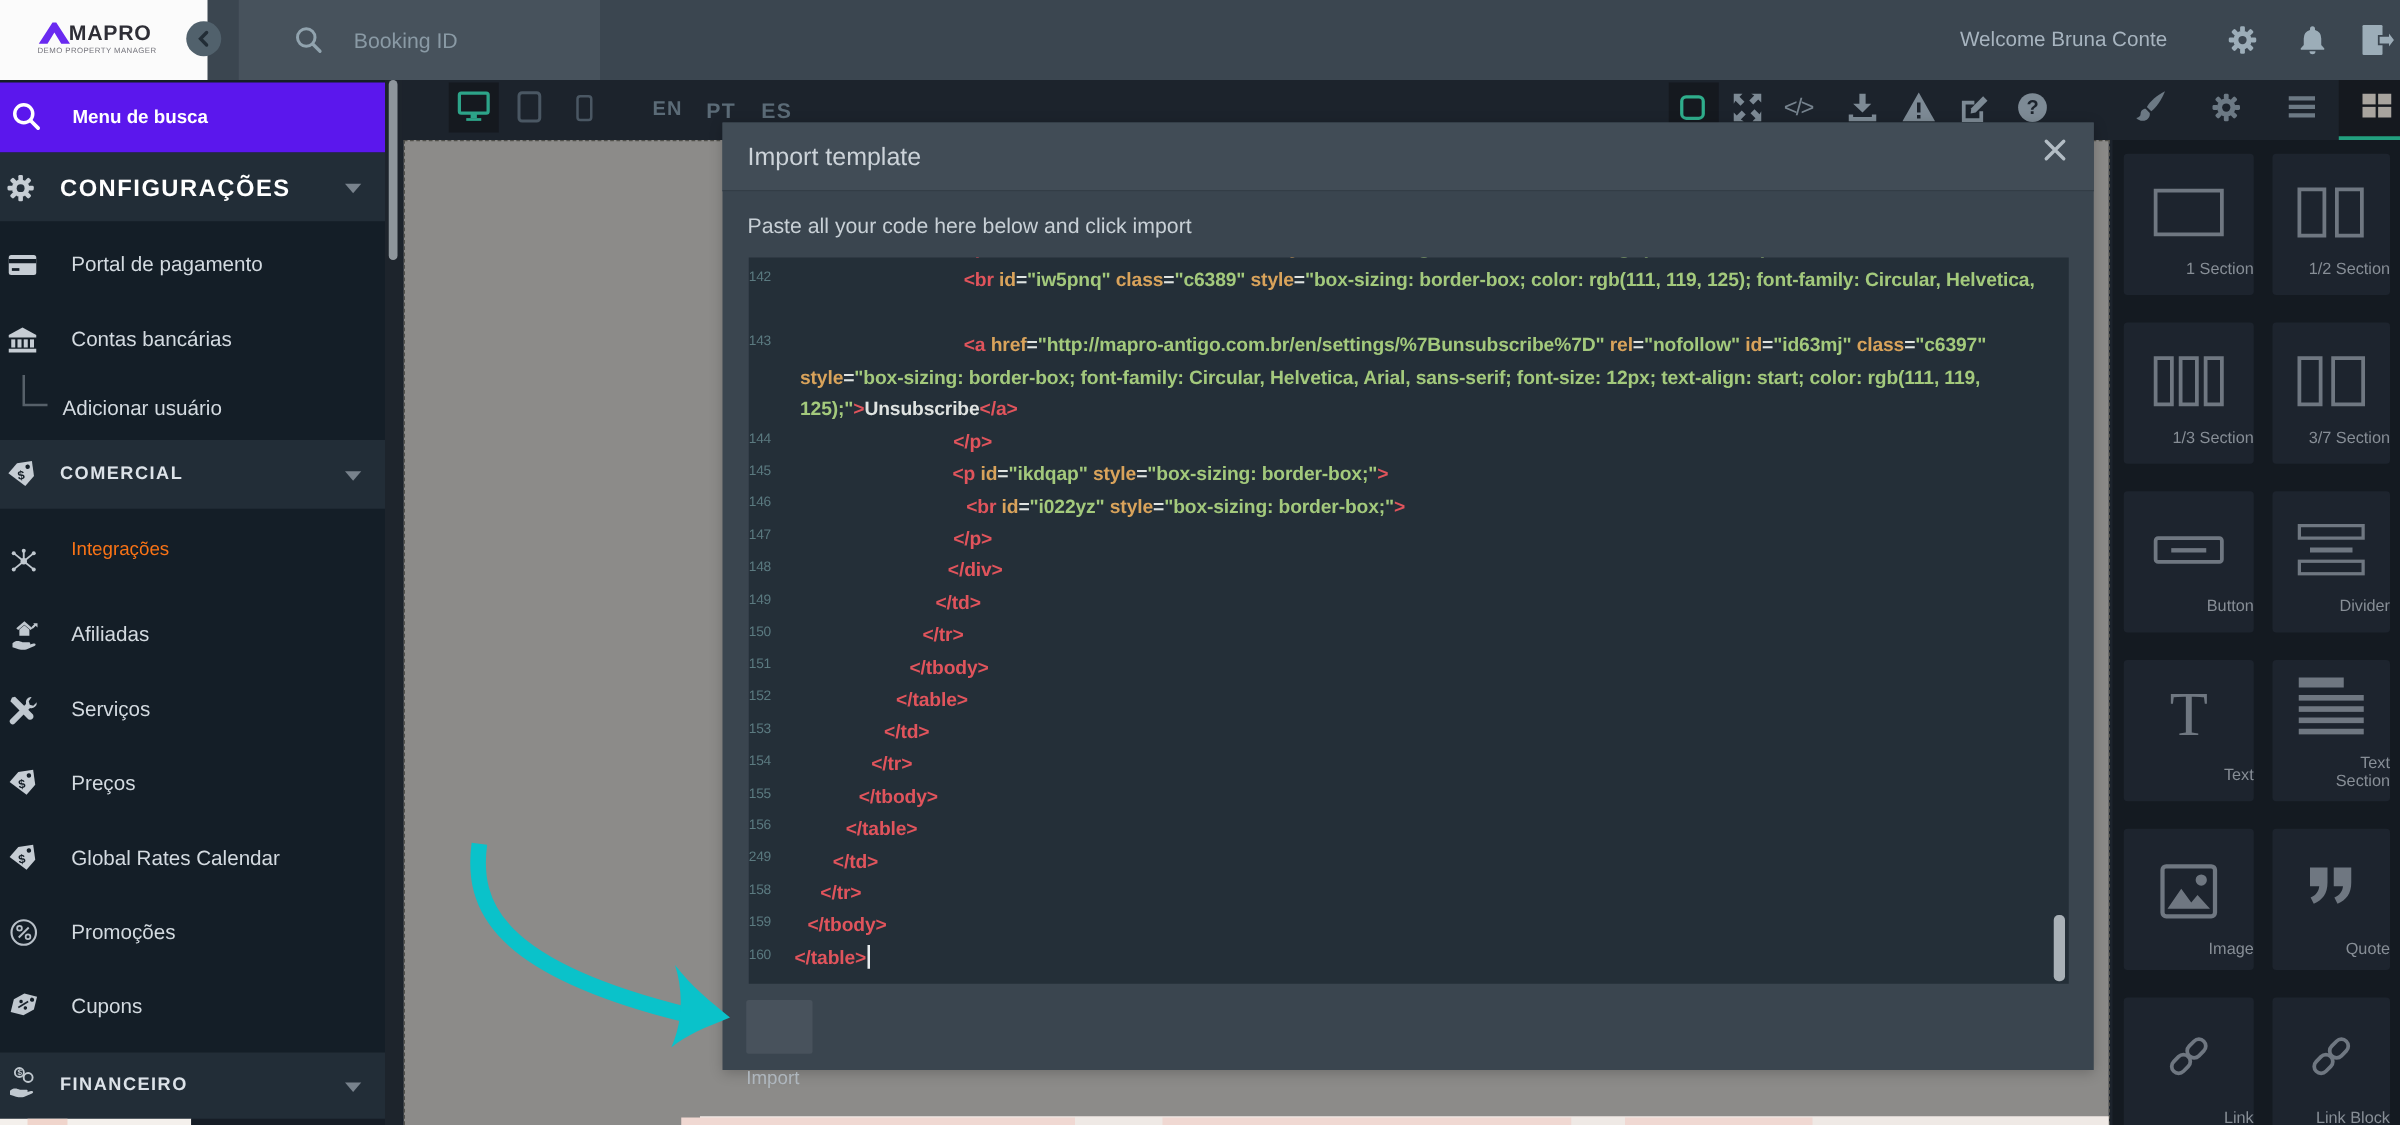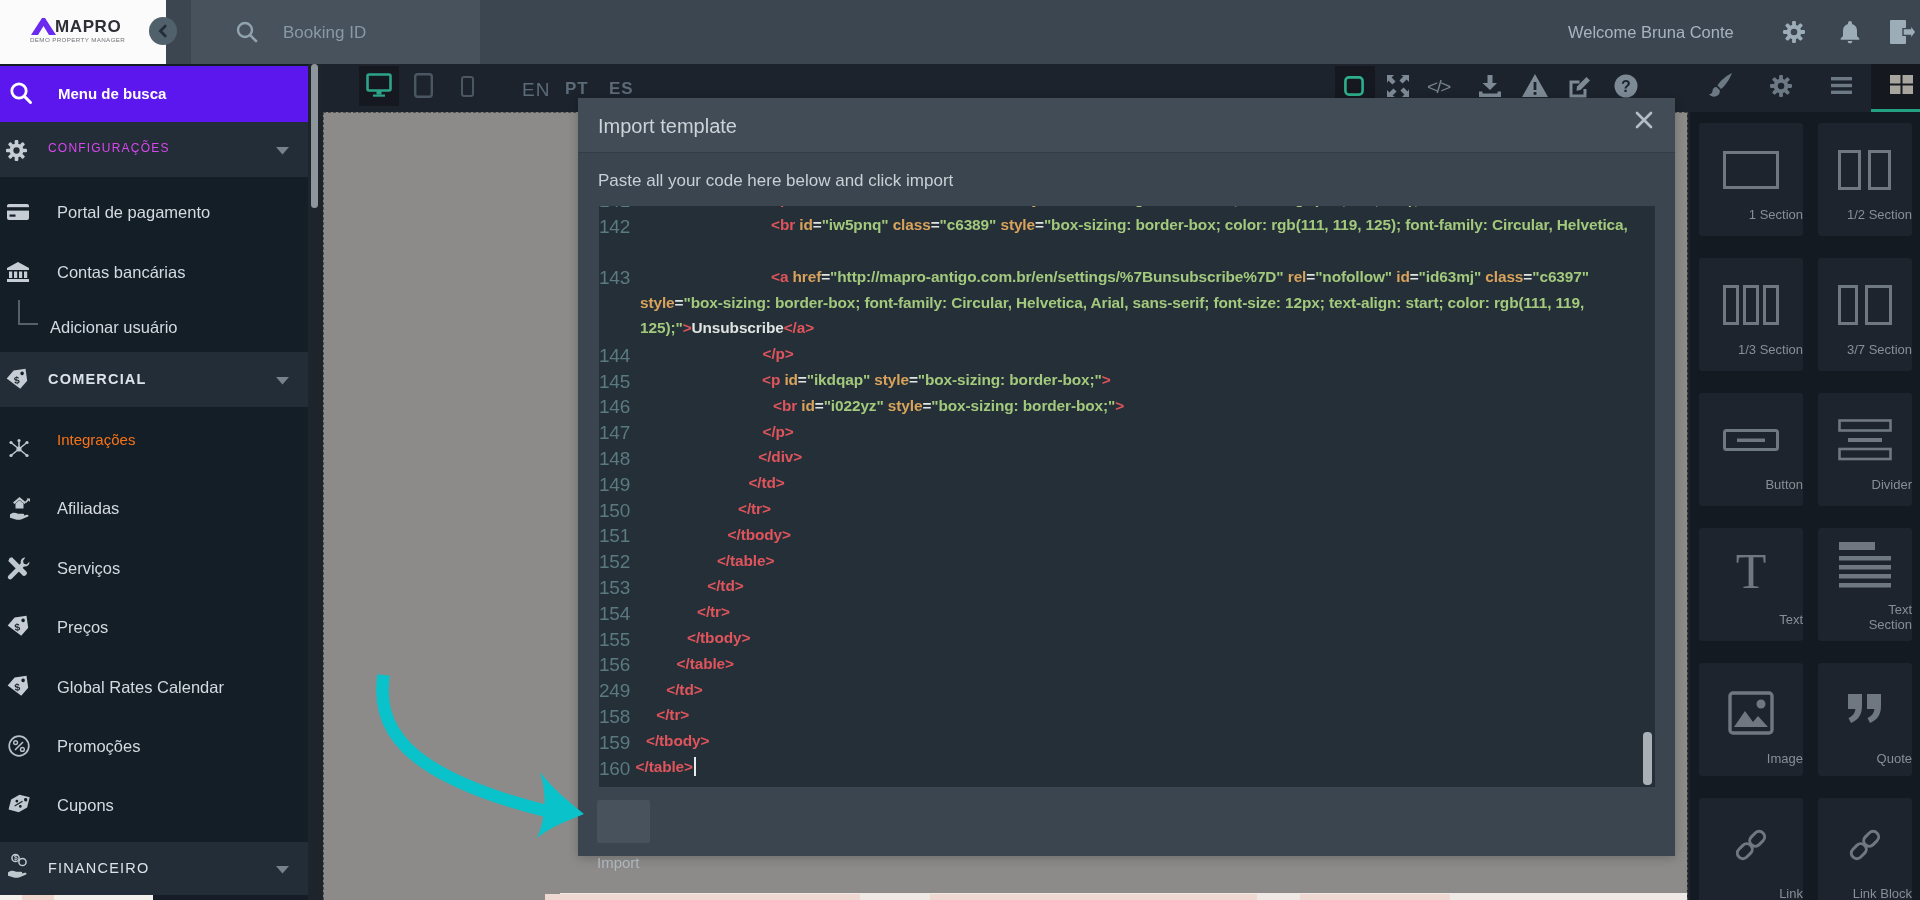--- a/index.html
+++ b/index.html
@@ -2,21 +2,21 @@
 <html><head><meta charset="utf-8">
 <style>
 *{margin:0;padding:0;box-sizing:border-box}
 html,body{width:1920px;height:900px;overflow:hidden;background:#1c232c;
   font-family:"Liberation Sans",sans-serif;}
 .abs{position:absolute}
 .ic{position:absolute;overflow:visible}
 
 .t{color:#e0545c}.a{color:#d9a35b}.s{color:#a3c97c}.w{color:#dfe3e1}
 .cl{position:absolute;white-space:pre;font-weight:bold;font-size:15.4px;letter-spacing:-0.1px;line-height:25.8px}
-.ln{position:absolute;width:31px;text-align:right;font-size:19px;color:#5b7a80;letter-spacing:-0.2px}
+.ln{position:absolute;width:31px;font-size:11px;color:#5b7a80;letter-spacing:-0.2px}
 .lbl{position:absolute;color:#878e96;font-size:13px;text-align:right;width:104px}
 </style></head>
 <body>
 
 <div class="abs" style="left:0;top:0;width:1920px;height:64px;background:#3b4650"></div>
 <div class="abs" style="left:0;top:0;width:166px;height:65.5px;background:#fbfbfb"></div>
 
 <svg class="ic" style="left:29px;top:15px" width="30" height="22" viewBox="0 0 30 22">
  <path d="M2 20 L13 3 L16 3 L27 20 L20 20 L14.5 11 L9 20 Z" fill="#6a2af0"></path>
 </svg>
@@ -64,21 +64,21 @@
 </svg>
 
 <div class="abs" style="left:0;top:64px;width:308px;height:836px;background:#141e27"></div>
 <div class="abs" style="left:0;top:65.5px;width:308px;height:56.5px;background:#5b17ed"></div>
 <svg class="ic" style="left:9px;top:81px" width="24" height="24" viewBox="0 0 24 24">
  <circle cx="10" cy="10" r="7.2" stroke="#ffffff" stroke-width="2.8" fill="none"></circle>
  <line x1="15.4" y1="15.4" x2="21.5" y2="21.5" stroke="#ffffff" stroke-width="3" stroke-linecap="round"></line>
 </svg>
 <div class="abs" style="left:58px;top:85px;font-size:15px;font-weight:bold;color:#fff">Menu de busca</div>
 <div class="abs" style="left:0;top:122px;width:308px;height:55px;background:#222d37"></div>
-<div class="abs" style="left:48px;top:140.5px;font-size:12px;font-weight:normal;color:#d946ef;letter-spacing:1.2px">CONFIGURAÇÕES</div>
+<div class="abs" style="left:48px;top:140.5px;font-size:19px;font-weight:bold;color:#ffffff;letter-spacing:1.2px">CONFIGURAÇÕES</div>
 <svg class="ic" style="left:276px;top:146.5px" width="13" height="8" viewBox="0 0 13 8">
     <path d="M0 0 L13 0 L6.5 7.5 Z" fill="#78828c"></path>
   </svg>
 <svg class="ic" style="left:6px;top:140px" width="21" height="21" viewBox="0 0 24 24">
  <g fill="#c6cdd4">
  <circle cx="12" cy="12" r="8"></circle>
  <g>
  <rect x="9.9" y="0" width="4.2" height="5" rx="1.2"></rect>
  <rect x="9.9" y="19" width="4.2" height="5" rx="1.2"></rect>
  <rect x="0" y="9.9" width="5" height="4.2" rx="1.2"></rect>
@@ -183,21 +183,21 @@
 <svg class="ic" style="left:8px;top:794px" width="23" height="22" viewBox="0 0 23 22">
  <g transform="rotate(14 11 11)">
  <path d="M2 7.5 L9 1 L19.5 1 L19.5 11.5 L12.5 18 L2 18 Z" fill="#c0c8cf" transform="rotate(-14 11 11) rotate(14 11 11)"></path>
  <circle cx="16.2" cy="4.3" r="1.7" fill="#141e27"></circle>
  <line x1="7" y1="13" x2="13.5" y2="6.5" stroke="#1a232d" stroke-width="1.3"></line>
  <circle cx="8" cy="7.8" r="1.4" fill="#141e27"></circle>
  <circle cx="12.6" cy="12" r="1.4" fill="#141e27"></circle>
  </g>
 </svg>
 <div class="abs" style="left:0;top:842px;width:308px;height:54px;background:#222d37"></div>
-<div class="abs" style="left:48px;top:860.0px;font-size:14.5px;font-weight:normal;color:#dce2e8;letter-spacing:1.2px">FINANCEIRO</div>
+<div class="abs" style="left:48px;top:860.0px;font-size:14.5px;font-weight:bold;color:#dce2e8;letter-spacing:1.2px">FINANCEIRO</div>
 <svg class="ic" style="left:276px;top:866.0px" width="13" height="8" viewBox="0 0 13 8">
     <path d="M0 0 L13 0 L6.5 7.5 Z" fill="#78828c"></path>
   </svg>
 <svg class="ic" style="left:7px;top:853px" width="24" height="26" viewBox="0 0 24 26">
  <g fill="none" stroke="#c0c8cf" stroke-width="1.5">
  <circle cx="8.5" cy="5" r="3.6"></circle>
  <circle cx="15.5" cy="9" r="3.6"></circle>
  </g>
  <text x="7" y="7.4" font-size="6.5" font-weight="bold" fill="#c0c8cf" font-family="Liberation Sans">$</text>
  <path d="M1 19.5 C3.5 17 6.5 17.5 9 18.8 L14 18.8 C15.6 18.8 15.6 20.8 14 20.8 L17.8 19.8 C19.6 19.3 20.2 21 18.6 21.8 L12 24.5 C9.5 25.4 6 24.6 1 22.8 Z" fill="#c0c8cf"></path>
@@ -213,21 +213,21 @@
  <rect x="1.5" y="1.5" width="23" height="16" rx="1.5" stroke="#2da489" stroke-width="2.6" fill="none"></rect>
  <rect x="10.5" y="18" width="5" height="3.5" fill="#2da489"></rect>
  <rect x="7" y="21.5" width="12" height="2.2" fill="#2da489"></rect>
 </svg>
 <svg class="ic" style="left:414px;top:73px" width="19" height="25" viewBox="0 0 19 25">
  <rect x="1.2" y="1.2" width="16.6" height="22.6" rx="2.5" stroke="#4a5763" stroke-width="2.4" fill="none"></rect>
 </svg>
 <svg class="ic" style="left:461px;top:76px" width="13" height="21" viewBox="0 0 13 21">
  <rect x="1" y="1" width="11" height="19" rx="2.2" stroke="#4a5763" stroke-width="2" fill="none"></rect>
 </svg>
-<div class="abs" style="left:522px;top:79px;font-size:19px;font-weight:normal;color:#5b6b77;letter-spacing:1px">EN</div>
+<div class="abs" style="left:522px;top:79px;font-size:16px;font-weight:bold;color:#5b6b77;letter-spacing:1px">EN</div>
 <div class="abs" style="left:565px;top:79px;font-size:17px;font-weight:bold;color:#5b6b77;letter-spacing:1px">PT</div>
 <div class="abs" style="left:609px;top:79px;font-size:17px;font-weight:bold;color:#5b6b77;letter-spacing:1px">ES</div>
 <div class="abs" style="left:1335px;top:66px;width:40px;height:40px;background:#15191f"></div>
 <svg class="ic" style="left:1344px;top:76px" width="20" height="20" viewBox="0 0 20 20">
  <rect x="1.4" y="1.4" width="17.2" height="17.2" rx="3.5" stroke="#2fae8c" stroke-width="2.6" fill="none"></rect>
 </svg>
 <svg class="ic" style="left:1386px;top:74px" width="24" height="24" viewBox="0 0 24 24">
  <g fill="#7d8a95">
  <path d="M1 1 h7 l-2.4 2.4 4 4 -3.2 3.2 -4 -4 L1 9 Z"></path>
  <path d="M23 1 v7 l-2.4 -2.4 -4 4 -3.2 -3.2 4 -4 L15 1 Z"></path>

